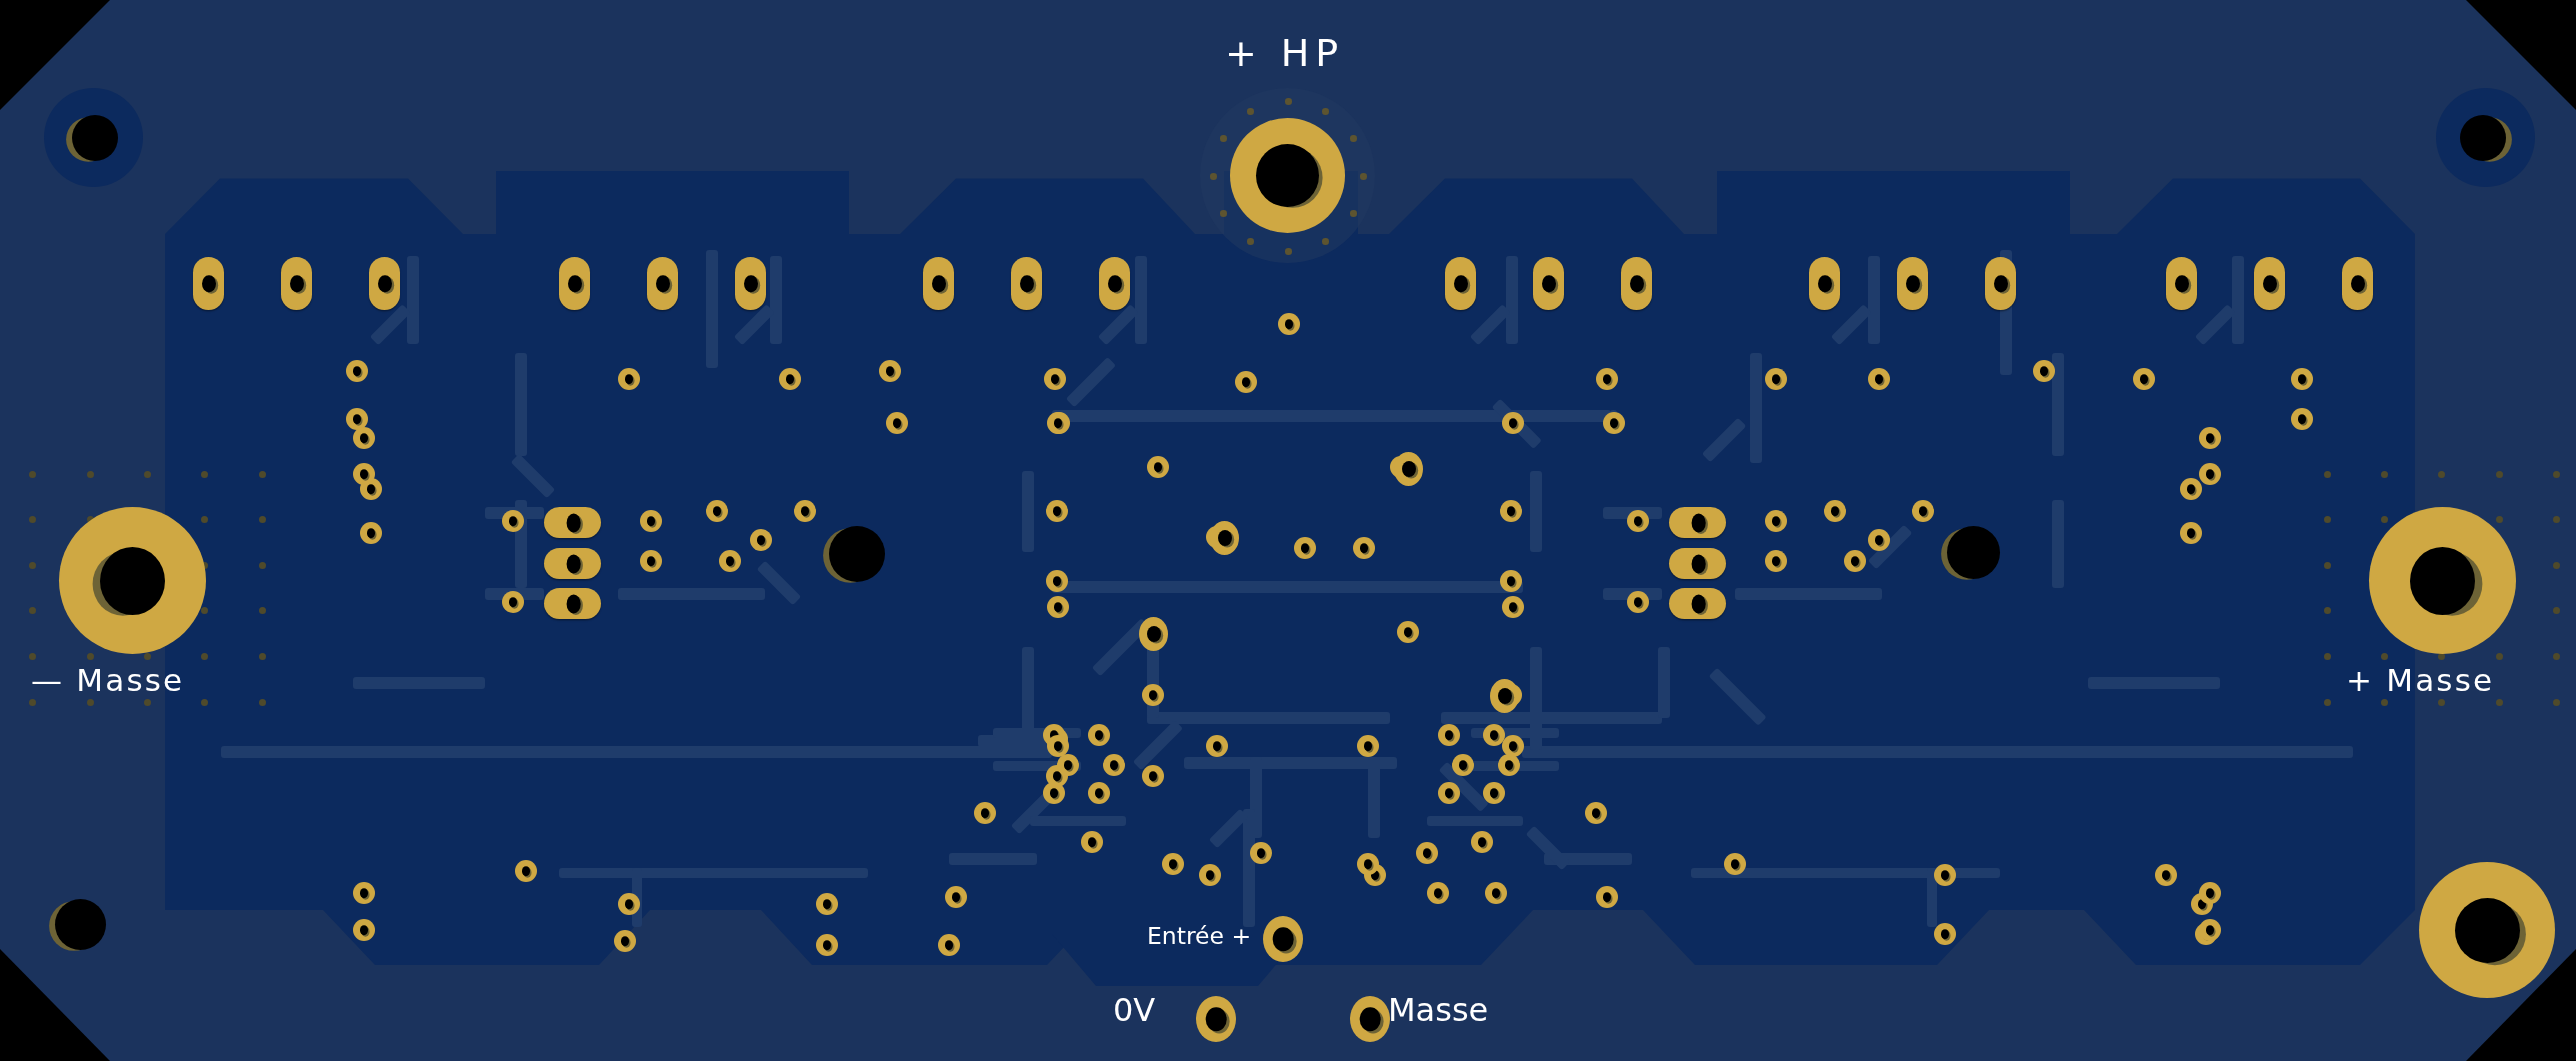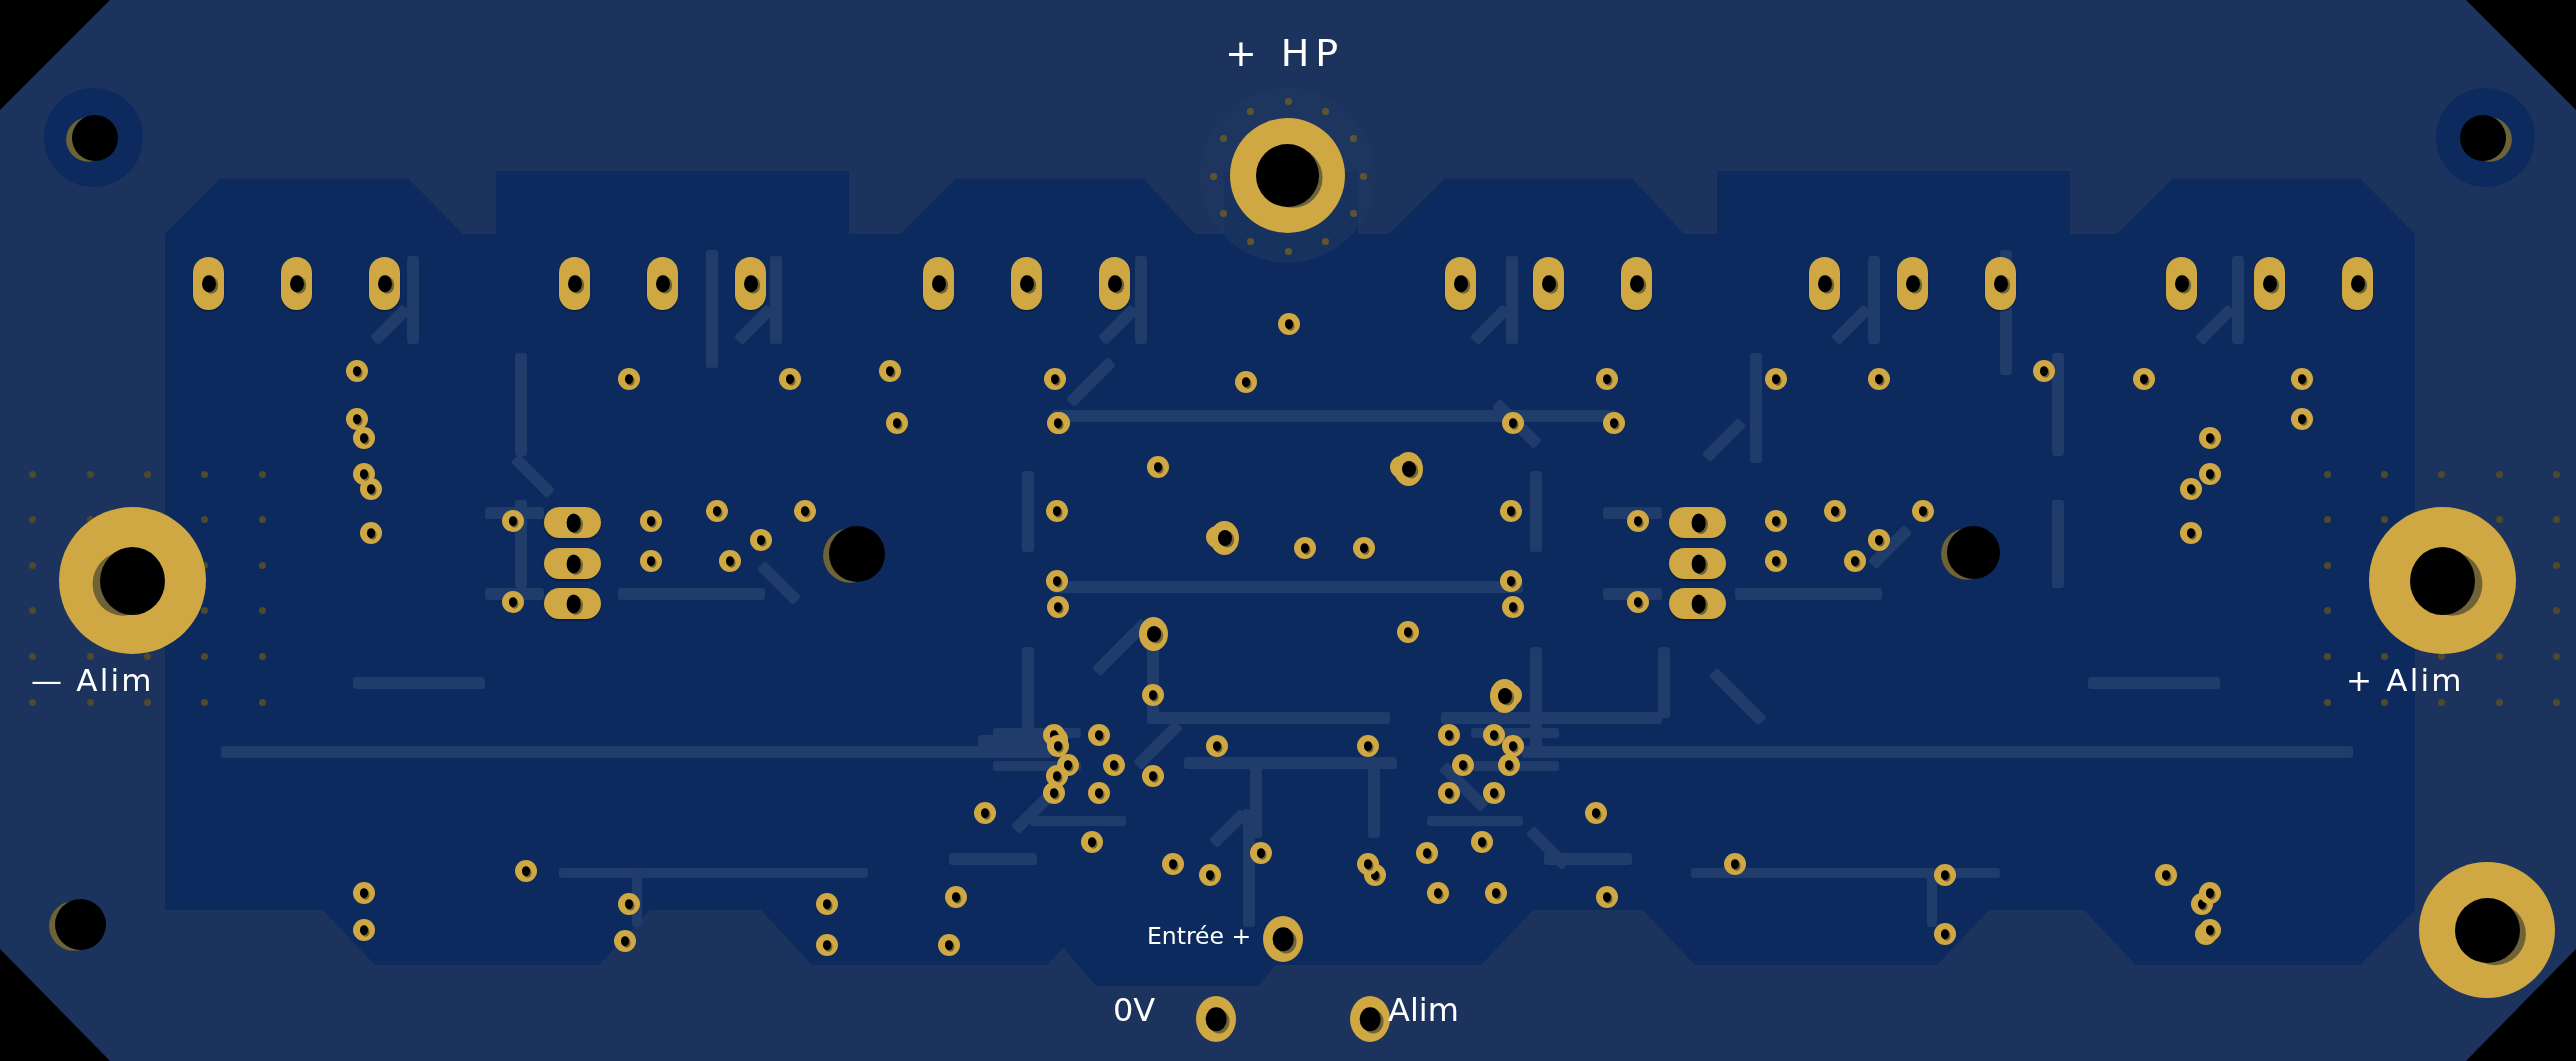--- a/index.html
+++ b/index.html
@@ -476,25 +476,25 @@
   <div class="pad via" style="left:1278px;top:313px;"></div>
 
   <div class="pad via xl" style="left:1263px;top:916px;"></div>
 
   <div class="pad via xl" style="left:1196px;top:996px;"></div>
 
   <div class="pad via xl" style="left:1350px;top:996px;"></div>
 
   <div class="silk hp" style="left:1225px;top:31px;">+ HP</div>
 
-  <div class="silk alim" style="left:31px;top:662px;">—  Alim</div>
-
-  <div class="silk alim" style="left:2346px;top:662px;">+  Alim</div>
+  <div class="silk alim" style="left:31px;top:662px;">—  Masse</div>
+
+  <div class="silk alim" style="left:2346px;top:662px;">+  Masse</div>
 
   <div class="silk small" style="left:1147px;top:922px;">Entrée +</div>
 
   <div class="silk med" style="left:1113px;top:991px;">0V</div>
 
-  <div class="silk med" style="left:1388px;top:991px;">Alim</div>
+  <div class="silk med" style="left:1388px;top:991px;">Masse</div>
 
 
 </div>
 
 
 </body></html>

